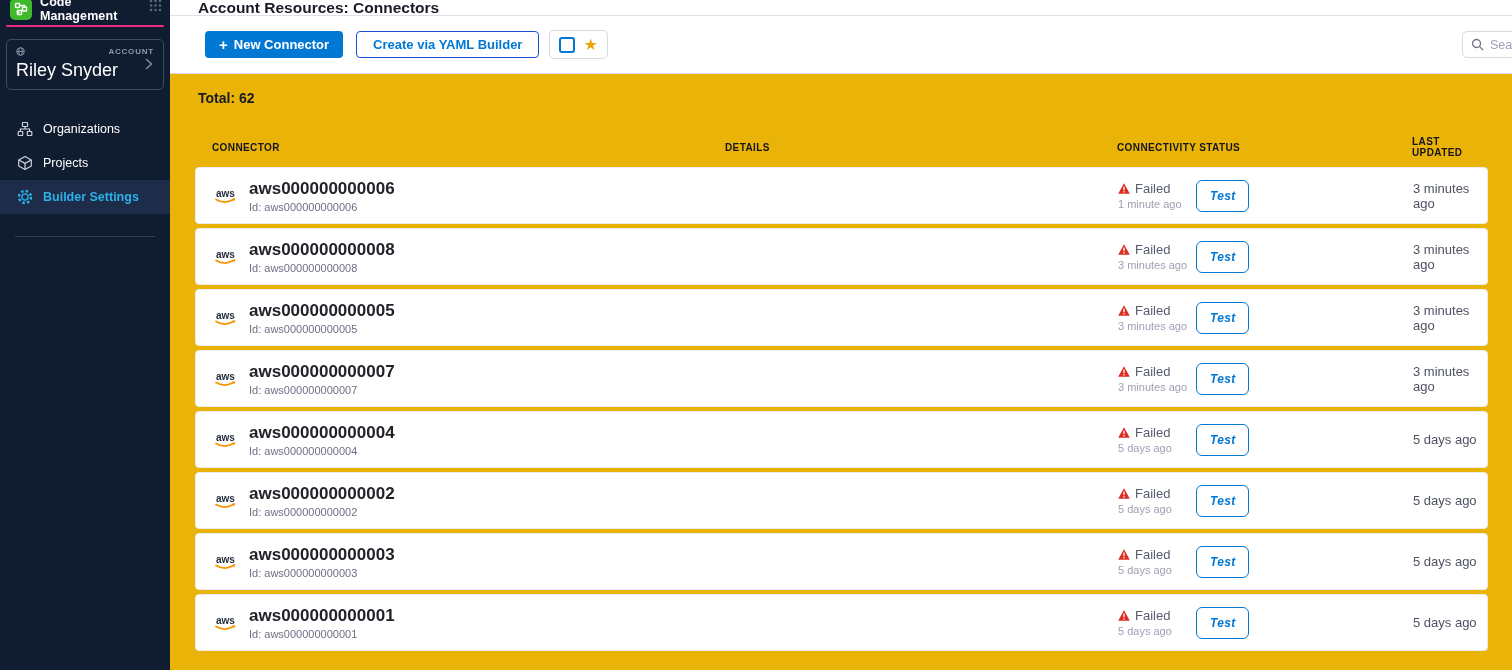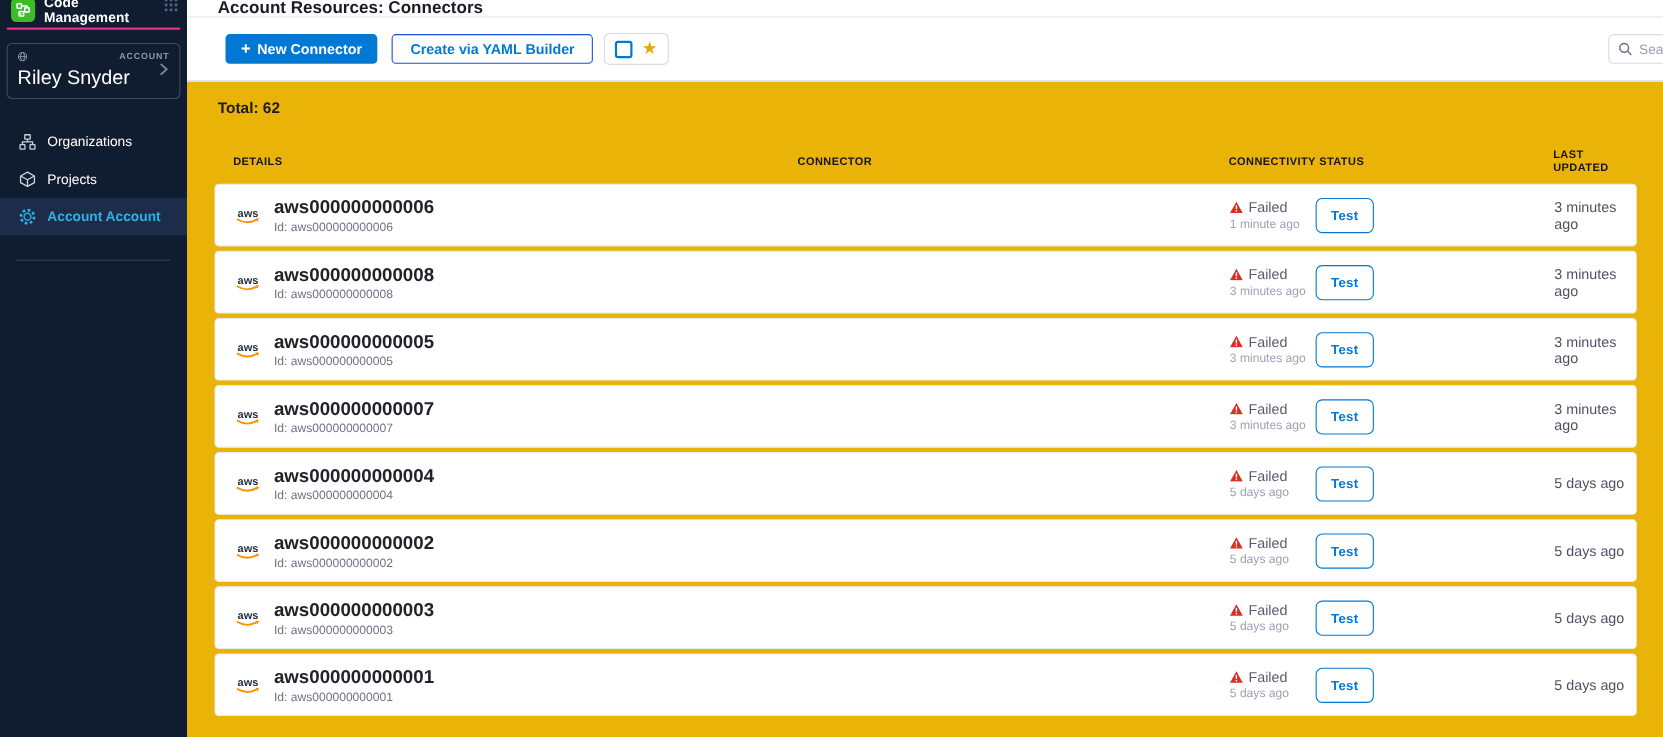--- a/index.html
+++ b/index.html
@@ -51,21 +51,21 @@
 
   .rows { margin-top:5px; }
   .row-card { background:#fff; border:1px solid #ebecf0; border-radius:4px; height:57px; margin-bottom:4px; cursor:pointer; }
   .conn-cell { display:flex; align-items:center; gap:9px; }
   .conn-name { font-size:17px; font-weight:bold; color:#22222a; }
   .conn-id { font-size:11px; color:#6e7085; margin-top:2px; }
   .status-cell { display:flex; align-items:center; }
   .status-block { width:78px; }
   .status-top { display:flex; align-items:center; gap:5px; font-size:13px; color:#585c70; }
   .status-time { font-size:11px; color:#9ea0b5; margin-top:2px; margin-left:0; }
-  .btn-test { border:1px solid #0278d5; color:#0278d5; background:#fff; font-size:12px; font-weight:bold; letter-spacing:.3px; border-radius:6px; height:32px; padding:0 13px; cursor:pointer; font-family:inherit; }
+  .btn-test { border:1px solid #0278d5; color:#0278d5; background:#fff; font-size:12px; font-weight:bold; letter-spacing:.3px; border-radius:6px; height:32px; padding:0 13px; cursor:pointer; font-family:inherit;font-style:italic; }
   .updated-cell { font-size:13px; color:#4e5262; }
 </style>
 </head>
 <body>
 
 <div class="app">
 
   <aside class="sidebar">
     <div class="sb-header">
       <span class="sb-logo">
@@ -131,21 +131,21 @@
         </span>
         <span>Projects</span>
       </div>
       <div class="sb-item active">
         <span class="sb-icon">
           <svg width="16" height="16" viewBox="0 0 16 16" fill="none">
             <circle cx="8" cy="8" r="6" stroke="#2db1e8" stroke-width="2.4" stroke-dasharray="2.5 2.2"></circle>
             <circle cx="8" cy="8" r="3.1" stroke="#2db1e8" stroke-width="1.3"></circle>
           </svg>
         </span>
-        <span>Account Account</span>
+        <span>Builder Settings</span>
       </div>
     </nav>
     <div class="sb-divider"></div>
   </aside>
 
   <main class="main">
     <div class="page-header">
       <span class="page-title">Account Resources: Connectors</span>
     </div>
 
@@ -167,22 +167,22 @@
         <input type="text" placeholder="Search" style="">
       </div>
     </div>
 
     <div class="content">
       <div class="total-line">
         <span>Total:</span> <span>62</span>
       </div>
 
       <div class="grid-row table-header">
+        <span class="col">CONNECTOR</span>
         <span class="col">DETAILS</span>
-        <span class="col">CONNECTOR</span>
         <span class="col">CONNECTIVITY STATUS</span>
         <span class="col">LAST UPDATED</span>
       </div>
 
       <div class="rows">
   <div class="grid-row row-card">
     <div class="conn-cell">
       <svg width="27" height="18" viewBox="0 0 27 18">
         <text x="3" y="10" font-size="10" font-weight="bold" fill="#252f3e" font-family="Liberation Sans, sans-serif">aws</text>
         <path d="M3 12.5 Q 11.5 17.5 20 12.8" stroke="#f79400" stroke-width="1.7" fill="none" stroke-linecap="round"></path>

